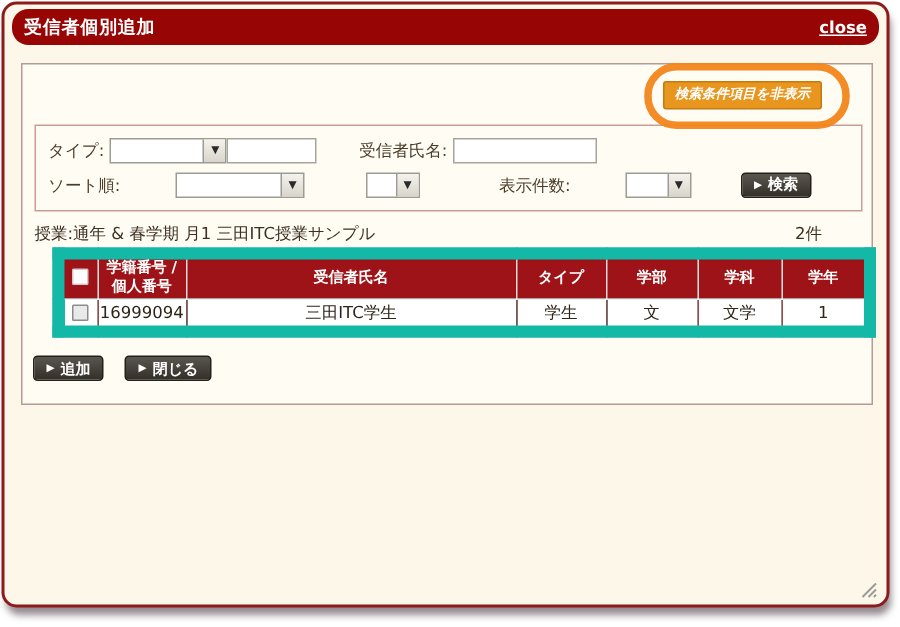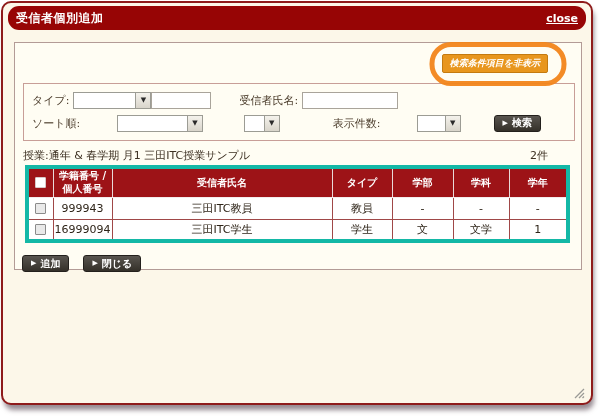--- a/index.html
+++ b/index.html
@@ -64,22 +64,22 @@
   .btn-dark .arrow{ font-size:7px; line-height:1; }
   .search-btn{ margin-left:auto; margin-right:20px; }
 
   
   .result-head{
     display:flex; justify-content:space-between; align-items:flex-end;
     margin:7px 6px 2px 8px; width:541px; font-size:11px; color:#3d3022;
   }
   .result-head .count{ padding-right:16px; }
 
-  table.results{ margin-left:10px; width:541px; border-collapse:collapse; table-layout:fixed;
-    border:4px solid #14b8a6; background:#14b8a6; }
+  table.results{ margin-left:20px; width:541px; border-collapse:collapse; table-layout:fixed;
+    border:8px solid #14b8a6; background:#14b8a6; }
   table.results th{
     background:#9d1317; color:#ffffff; font-size:10px; font-weight:bold; text-align:center;
     height:30px; border-right:1px solid #e9d9d9; border-bottom:1px solid #f3ecec; line-height:1.25;
   }
   table.results td{
     background:#ffffff; color:#2e2418; font-size:11px; text-align:center; height:22px;
     border:1px solid #a04848; overflow:hidden; white-space:nowrap;
   }
   .cb{ display:inline-block; width:11px; height:11px; border:1px solid #8b8b8b; background:#e9e9e9;
        vertical-align:middle; border-radius:1px; cursor:pointer; }
@@ -167,29 +167,20 @@
           <th>受信者氏名</th>
           <th>タイプ</th>
           <th>学部</th>
           <th>学科</th>
           <th>学年</th>
         </tr>
       </thead>
       <tbody>
         <tr>
           <td><span class="cb"></span></td>
-          <td>999943</td>
-          <td>三田ITC教員</td>
-          <td>教員</td>
-          <td>-</td>
-          <td>-</td>
-          <td>-</td>
-        </tr>
-        <tr>
-          <td><span class="cb"></span></td>
           <td>16999094</td>
           <td>三田ITC学生</td>
           <td>学生</td>
           <td>文</td>
           <td>文学</td>
           <td>1</td>
         </tr>
       </tbody>
     </table>
 

